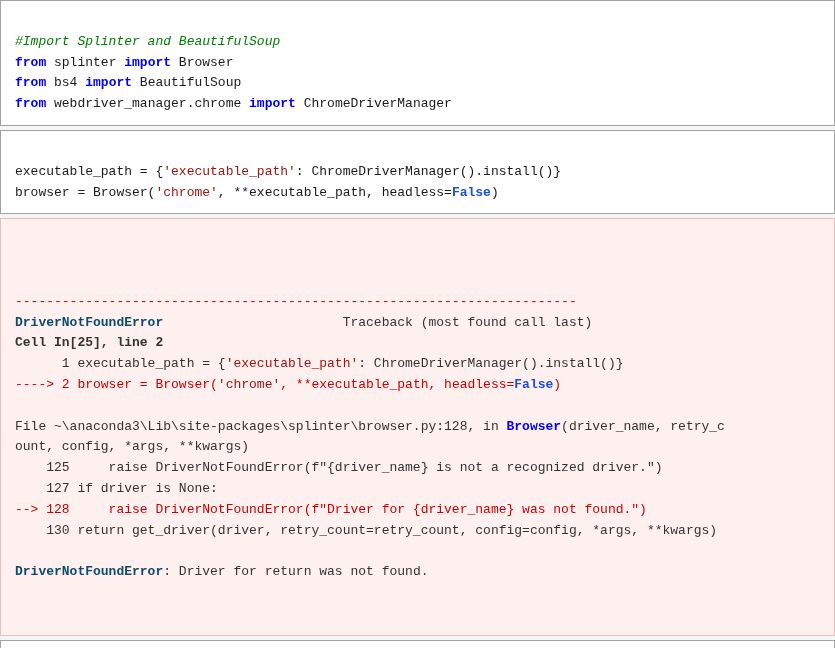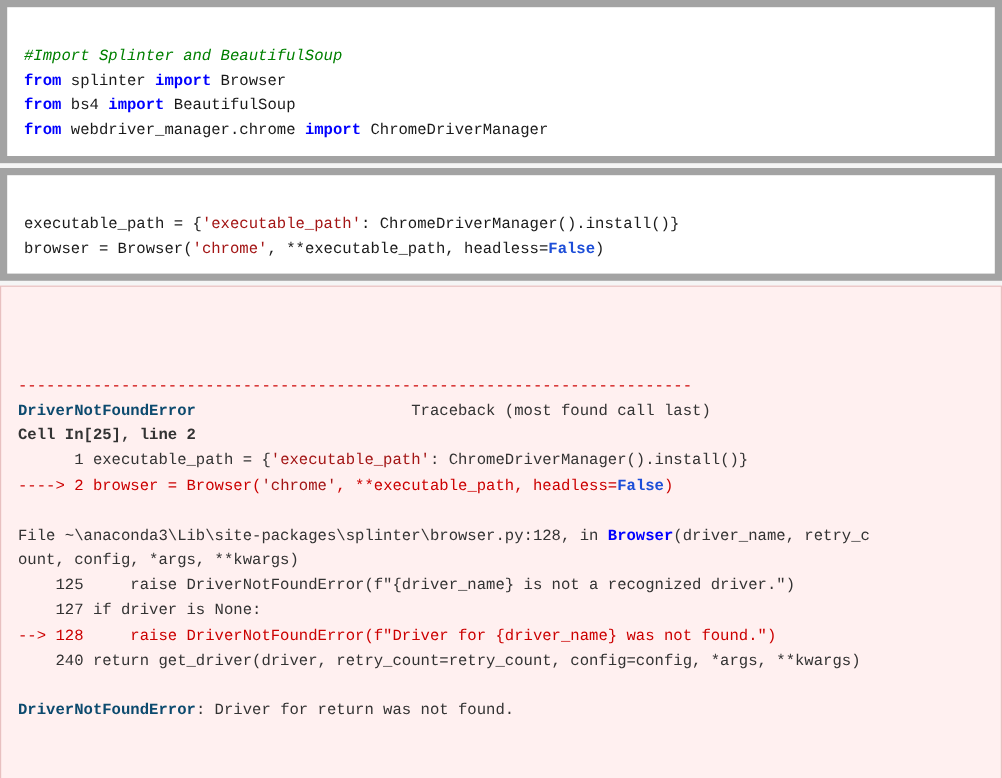--- a/index.html
+++ b/index.html
@@ -11,21 +11,21 @@
       min-height: 648px;
     }
 
     .notebook-container {
       background: #f5f5f5;
       padding: 0;
     }
 
     .cell {
       background: #fff;
-      border: 6px solid #a3a3a3;
+      border: 1px solid #a3a3a3;
       margin-bottom: 4px;
       position: relative;
     }
 
     .cell-code {
       padding: 10px 14px 10px 14px;
       line-height: 1.6;
       white-space: pre;
     }
 
@@ -82,21 +82,21 @@
 <span class="error-title">DriverNotFoundError</span><span class="error-traceback">                       Traceback (most found call last)</span>
 <span class="error-text"><span style="font-weight:bold;">Cell In[25], line 2</span></span>
 <span class="error-text">      1 executable_path = {<span class="string">'executable_path'</span>: ChromeDriverManager().install()}</span>
 <span class="error-arrow">----&gt; 2 browser = Browser(<span class="string">'chrome'</span>, **executable_path, headless=<span class="kw-false">False</span>)</span>
 
 <span class="error-text">File ~\anaconda3\Lib\site-packages\splinter\browser.py:128, in <span style="color:#0000ff; font-weight:bold;">Browser</span>(driver_name, retry_c</span>
 <span class="error-text">ount, config, *args, **kwargs)</span>
 <span class="error-text">    125     raise DriverNotFoundError(f"{driver_name} is not a recognized driver.")</span>
 <span class="error-text">    127 if driver is None:</span>
 <span class="error-arrow">--&gt; 128     raise DriverNotFoundError(f"Driver for {driver_name} was not found.")</span>
-<span class="error-text">    240 return get_driver(driver, retry_count=retry_count, config=config, *args, **kwargs)</span>
+<span class="error-text">    130 return get_driver(driver, retry_count=retry_count, config=config, *args, **kwargs)</span>
 
 <span class="error-title">DriverNotFoundError</span><span class="error-text">: Driver for return was not found.</span></div>
   </div>
 
   <div class="cell" style="position:relative;">
 
     <div class="cell-code cell-last">
 
 
 

